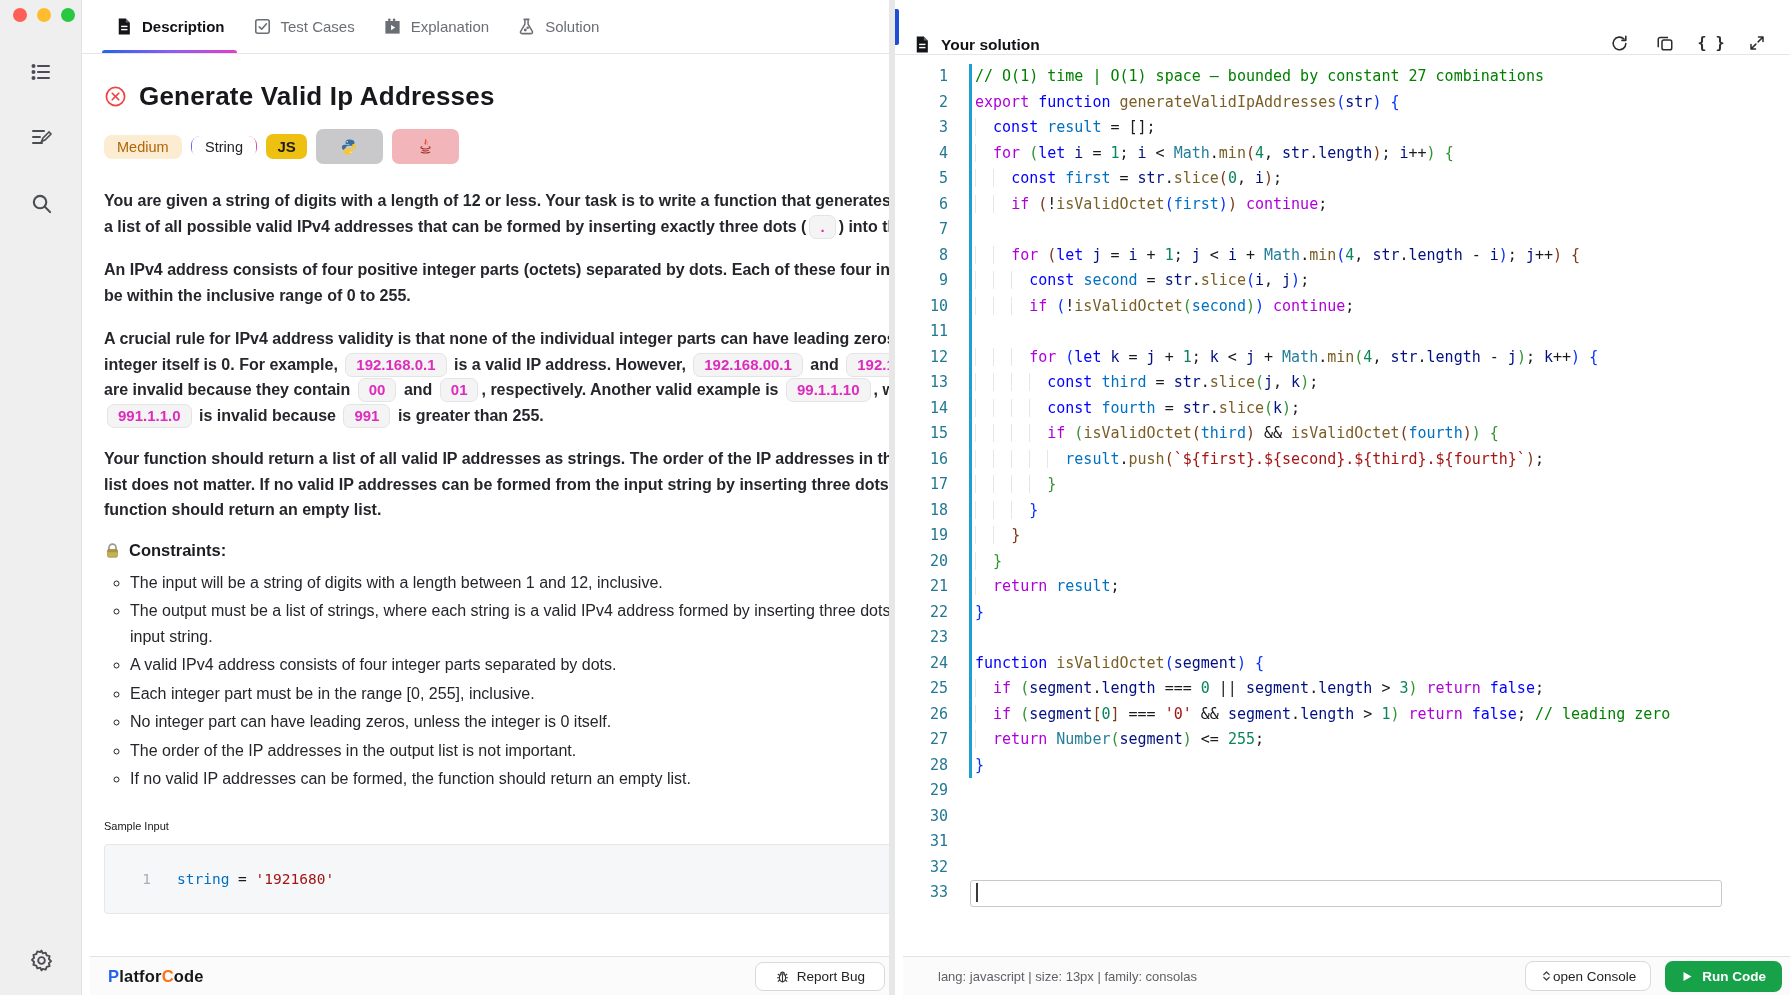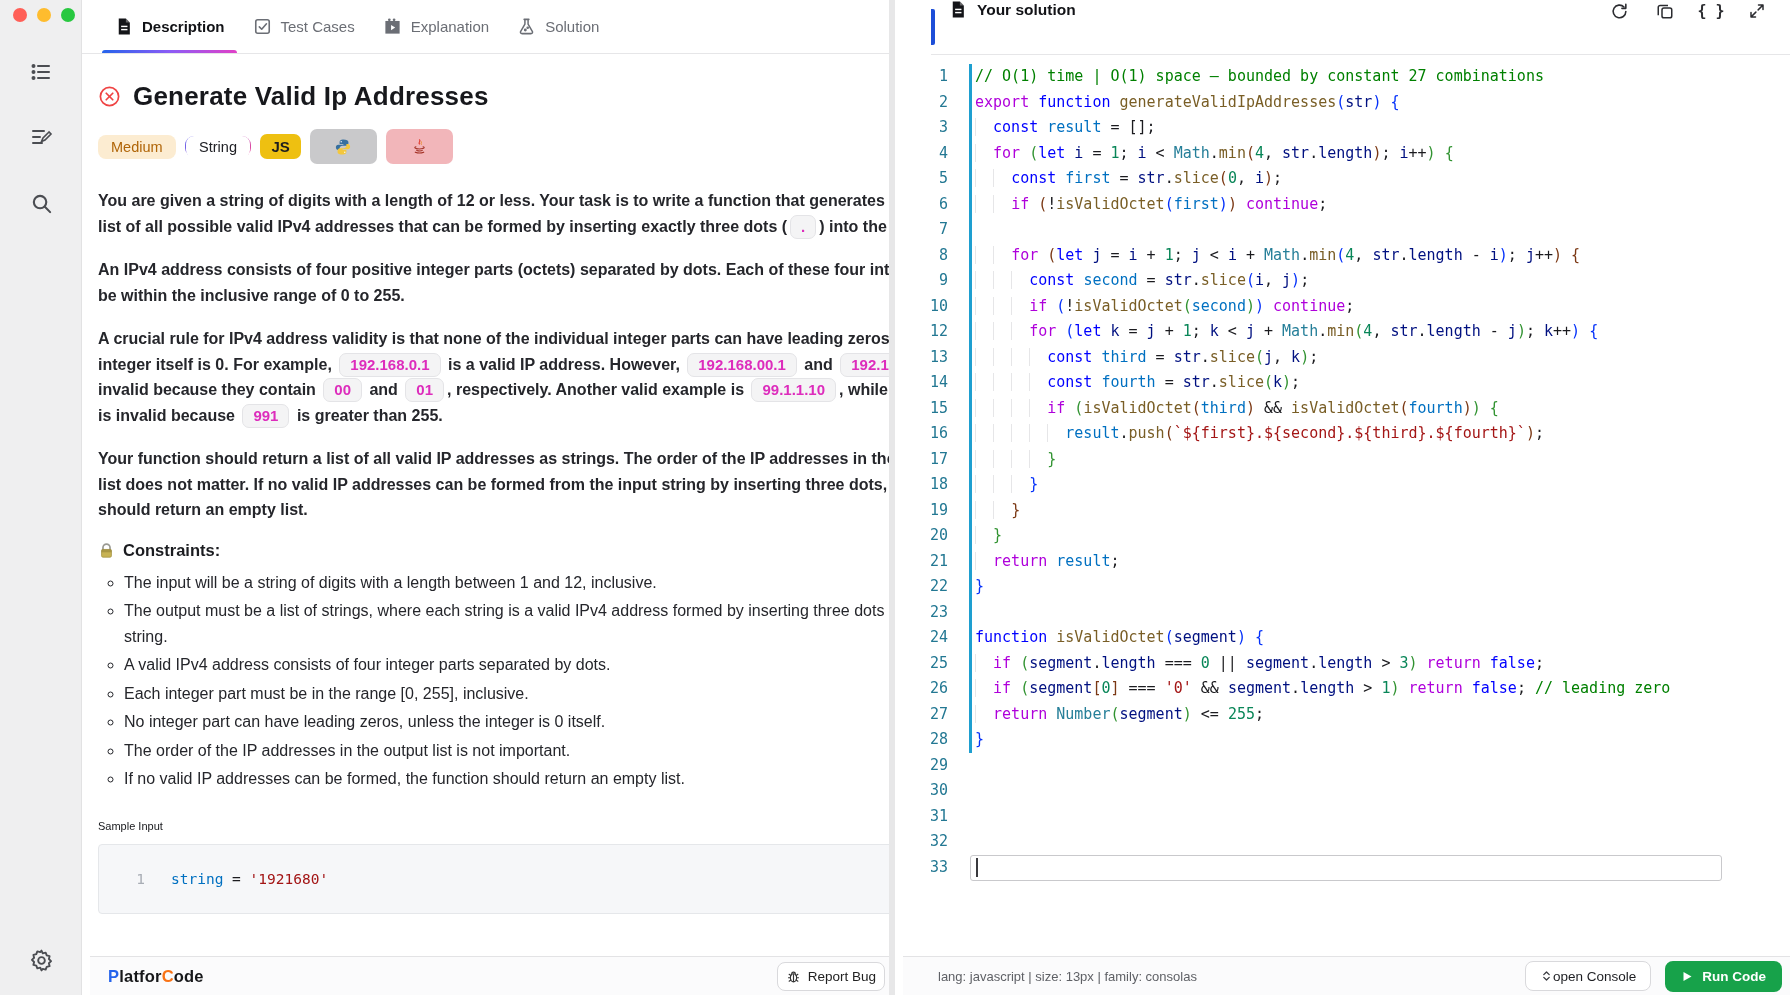--- a/index.html
+++ b/index.html
@@ -13,21 +13,21 @@
   #left-panel{position:absolute;left:82px;top:0;width:807px;height:995px;background:#fff;}
   #gap{position:absolute;left:889px;top:0;width:6px;height:995px;background:#e7e7e8;}
   #right-panel{position:absolute;left:895px;top:0;width:895px;height:995px;background:#fff;}
   
   #tabbar{height:54px;border-bottom:1px solid #e6e6e8;display:flex;align-items:stretch;padding-left:18px;box-sizing:border-box;background:#fff;}
   .tab{display:flex;align-items:center;gap:9px;padding:0 14px;position:relative;color:#6b6e75;font-size:15px;cursor:pointer;white-space:nowrap;}
   .tab.active{color:#111216;font-weight:bold;}
   .tab.active .underline{content:'';position:absolute;left:2px;right:2px;bottom:0;height:3px;border-radius:3px 3px 0 0;background:linear-gradient(90deg,#2563eb,#8b5cf6,#e040c7);}
   .tab svg{display:block;}
   
-  #desc{position:absolute;left:0;top:55px;width:926px;height:901px;overflow:hidden;padding:0 16px;box-sizing:border-box;}
+  #desc{position:absolute;left:0;top:55px;width:926px;height:901px;overflow:hidden;padding:0 22px;box-sizing:border-box;}
   #title-row{display:flex;align-items:center;gap:12px;margin-top:26px;}
   #title-row h1{font-size:26px;font-weight:bold;color:#17181c;margin:0;letter-spacing:.2px;}
   #badge-row{display:flex;align-items:center;gap:9px;margin-top:17px;}
   .badge{font-size:14.5px;border-radius:8px;padding:4px 13px;display:inline-flex;align-items:center;justify-content:center;}
   .badge-medium{background:#fcecd1;color:#b06508;}
   .badge-string-wrap{background:linear-gradient(135deg,#6366f1,#ec4899);padding:1.5px;border-radius:9px;}
   .badge-string{background:#fff;color:#202126;border-radius:8px;padding:3px 13px;font-size:14.5px;}
   .badge-js{background:#eec011;color:#1c1d1f;font-weight:bold;border-radius:7px;padding:4px 11px;font-size:15px;}
   .badge-py{background:#c9c9cb;border-radius:7px;width:41px;height:27px;}
   .badge-java{background:#f2b6ba;border-radius:7px;width:41px;height:27px;}
@@ -35,42 +35,42 @@
   #paragraphs{margin-top:24px;}
   .chip{display:inline-block;background:#f4f4f5;border:1px solid #e4e4e7;border-radius:7px;padding:0 10px;margin:0 3px;color:#dd2cbc;font-size:15px;line-height:22px;vertical-align:baseline;}
   #constraints-head{display:flex;align-items:center;gap:8px;font-size:16.5px;font-weight:bold;color:#1b1c20;margin:2px 0 10px 0;}
   ul#constraints{margin:0 0 26px 0;padding-left:26px;list-style:circle;}
   ul#constraints li{font-size:16px;line-height:25.5px;color:#25262b;margin-bottom:3px;}
   #sample-label{font-size:11px;color:#17181c;margin:28px 0 12px 0;}
   #sample-block{background:#f6f7f9;border:1px solid #e5e7ea;border-radius:4px;height:70px;padding-top:26px;box-sizing:border-box;font-family:"DejaVu Sans Mono",monospace;font-size:14.5px;}
   #sample-block .sln{display:inline-block;width:46px;text-align:right;color:#a8adb5;}
   #sample-block .scode{padding-left:26px;}
   
-  #sol-header{height:54px;border-bottom:1px solid #e6e6e8;display:flex;align-items:flex-start;position:relative;background:#fff;margin-left:36px;}
+  #sol-header{height:54px;border-bottom:1px solid #e6e6e8;display:flex;align-items:flex-end;position:relative;background:#fff;}
   #accent-bar{position:absolute;left:0;top:9px;width:4px;height:36px;background:#1d4ed8;border-radius:0 2px 2px 0;}
   #sol-title{display:flex;align-items:center;gap:10px;margin-left:17px;font-size:15.5px;color:#121317;font-weight:bold;}
   #sol-actions{margin-left:auto;margin-right:22px;display:flex;align-items:center;gap:24px;color:#2b2c30;}
   #sol-actions .act{width:22px;height:22px;display:flex;align-items:center;justify-content:center;cursor:pointer;}
   .braces-txt{font-family:"DejaVu Sans Mono",monospace;font-size:15px;font-weight:bold;color:#2b2c30;}
   
   #editor{position:absolute;left:0;top:55px;width:895px;height:901px;overflow:hidden;padding-top:9px;font-family:"DejaVu Sans Mono",monospace;font-size:15px;}
   .cl{height:25.5px;line-height:25.5px;white-space:pre;display:flex;}
   .cl .ln{display:inline-block;width:53px;text-align:right;color:#237893;flex:0 0 53px;user-select:none;}
   .cl .code{position:relative;padding-left:27px;color:#000;}
   .cl.mod .code::before{content:'';position:absolute;left:21px;top:0;bottom:0;width:3px;background:#1e9fd0;}
   .cl.active .code::after{content:'';position:absolute;left:22px;width:750px;top:0;bottom:-1px;border:1px solid #c9c9cc;border-radius:3px;}
   .cl.active .code i{position:absolute;left:28px;top:3px;width:2px;height:19px;background:#3a3a3e;}
   .ig{box-shadow:inset 1px 0 0 #e6e6e8;}
   .cm{color:#008000;} .kw{color:#af00db;} .kb{color:#0000ff;} .fn{color:#795e26;}
   .bi{color:#267f99;} .vr{color:#001080;} .cv{color:#0070c1;} .nm{color:#098658;}
   .st{color:#a31515;} .pl{color:#1b1b1f;} .b1{color:#0431fa;} .b2{color:#319331;} .b3{color:#7b3814;}
   
   .bottom-bar{position:absolute;left:8px;bottom:0;height:39px;width:100%;background:#fbfbfc;border-top:1px solid #e3e3e5;display:flex;align-items:center;box-sizing:border-box;}
   #brand{font-size:16.5px;font-weight:bold;margin-left:18px;letter-spacing:.2px;}
-  #report-bug{margin-left:auto;margin-right:12px;display:flex;align-items:center;gap:7px;background:#fff;border:1px solid #d9d9dc;border-radius:8px;height:29px;padding:0 8px;font-size:13.5px;color:#222;cursor:pointer;}
+  #report-bug{margin-left:auto;margin-right:12px;display:flex;align-items:center;gap:7px;background:#fff;border:1px solid #d9d9dc;border-radius:8px;height:29px;padding:0 19px;font-size:13.5px;color:#222;cursor:pointer;}
   #editor-info{margin-left:35px;font-size:13px;color:#5f6166;}
   #open-console{margin-left:auto;display:flex;align-items:center;gap:0;background:#fff;border:1px solid #d9d9dc;border-radius:8px;height:30px;padding:0 14px;font-size:13.5px;color:#1d1e22;cursor:pointer;}
   #run-code{margin-left:14px;margin-right:16px;display:flex;align-items:center;gap:9px;background:#17a24a;border:none;border-radius:8px;height:31px;padding:0 16px;font-size:13.5px;font-weight:bold;color:#fff;cursor:pointer;}
 </style>
 </head>
 <body>
 
 <div id="app">
 
   <div id="rail">
@@ -271,20 +271,21 @@
         <div class="cl mod"><span class="ln">1</span><span class="code"><span class="cm">// O(1) time | O(1) space – bounded by constant 27 combinations</span></span></div>
         <div class="cl mod"><span class="ln">2</span><span class="code"><span class="kw">export</span><span class="pl"> </span><span class="kb">function</span><span class="pl"> </span><span class="fn">generateValidIpAddresses</span><span class="b1">(</span><span class="vr">str</span><span class="b1">)</span><span class="pl"> </span><span class="b1">{</span></span></div>
         <div class="cl mod"><span class="ln">3</span><span class="code"><span class="ig">  </span><span class="kb">const</span><span class="pl"> </span><span class="cv">result</span><span class="pl"> = []</span><span class="pl">;</span></span></div>
         <div class="cl mod"><span class="ln">4</span><span class="code"><span class="ig">  </span><span class="kw">for</span><span class="pl"> </span><span class="b2">(</span><span class="kb">let</span><span class="pl"> </span><span class="vr">i</span><span class="pl"> = </span><span class="nm">1</span><span class="pl">; </span><span class="vr">i</span><span class="pl"> &lt; </span><span class="bi">Math</span><span class="pl">.</span><span class="fn">min</span><span class="b3">(</span><span class="nm">4</span><span class="pl">, </span><span class="vr">str</span><span class="pl">.</span><span class="vr">length</span><span class="b3">)</span><span class="pl">; </span><span class="vr">i</span><span class="pl">++</span><span class="b2">)</span><span class="pl"> </span><span class="b2">{</span></span></div>
         <div class="cl mod"><span class="ln">5</span><span class="code"><span class="ig">  </span><span class="ig">  </span><span class="kb">const</span><span class="pl"> </span><span class="cv">first</span><span class="pl"> = </span><span class="vr">str</span><span class="pl">.</span><span class="fn">slice</span><span class="b3">(</span><span class="nm">0</span><span class="pl">, </span><span class="vr">i</span><span class="b3">)</span><span class="pl">;</span></span></div>
         <div class="cl mod"><span class="ln">6</span><span class="code"><span class="ig">  </span><span class="ig">  </span><span class="kw">if</span><span class="pl"> </span><span class="b3">(</span><span class="pl">!</span><span class="fn">isValidOctet</span><span class="b1">(</span><span class="cv">first</span><span class="b1">)</span><span class="b3">)</span><span class="pl"> </span><span class="kw">continue</span><span class="pl">;</span></span></div>
         <div class="cl mod"><span class="ln">7</span><span class="code"></span></div>
         <div class="cl mod"><span class="ln">8</span><span class="code"><span class="ig">  </span><span class="ig">  </span><span class="kw">for</span><span class="pl"> </span><span class="b3">(</span><span class="kb">let</span><span class="pl"> </span><span class="vr">j</span><span class="pl"> = </span><span class="vr">i</span><span class="pl"> + </span><span class="nm">1</span><span class="pl">; </span><span class="vr">j</span><span class="pl"> &lt; </span><span class="vr">i</span><span class="pl"> + </span><span class="bi">Math</span><span class="pl">.</span><span class="fn">min</span><span class="b1">(</span><span class="nm">4</span><span class="pl">, </span><span class="vr">str</span><span class="pl">.</span><span class="vr">length</span><span class="pl"> - </span><span class="vr">i</span><span class="b1">)</span><span class="pl">; </span><span class="vr">j</span><span class="pl">++</span><span class="b3">)</span><span class="pl"> </span><span class="b3">{</span></span></div>
         <div class="cl mod"><span class="ln">9</span><span class="code"><span class="ig">  </span><span class="ig">  </span><span class="ig">  </span><span class="kb">const</span><span class="pl"> </span><span class="cv">second</span><span class="pl"> = </span><span class="vr">str</span><span class="pl">.</span><span class="fn">slice</span><span class="b1">(</span><span class="vr">i</span><span class="pl">, </span><span class="vr">j</span><span class="b1">)</span><span class="pl">;</span></span></div>
         <div class="cl mod"><span class="ln">10</span><span class="code"><span class="ig">  </span><span class="ig">  </span><span class="ig">  </span><span class="kw">if</span><span class="pl"> </span><span class="b1">(</span><span class="pl">!</span><span class="fn">isValidOctet</span><span class="b2">(</span><span class="cv">second</span><span class="b2">)</span><span class="b1">)</span><span class="pl"> </span><span class="kw">continue</span><span class="pl">;</span></span></div>
+        <div class="cl mod"><span class="ln">11</span><span class="code"></span></div>
         <div class="cl mod"><span class="ln">12</span><span class="code"><span class="ig">  </span><span class="ig">  </span><span class="ig">  </span><span class="kw">for</span><span class="pl"> </span><span class="b1">(</span><span class="kb">let</span><span class="pl"> </span><span class="vr">k</span><span class="pl"> = </span><span class="vr">j</span><span class="pl"> + </span><span class="nm">1</span><span class="pl">; </span><span class="vr">k</span><span class="pl"> &lt; </span><span class="vr">j</span><span class="pl"> + </span><span class="bi">Math</span><span class="pl">.</span><span class="fn">min</span><span class="b2">(</span><span class="nm">4</span><span class="pl">, </span><span class="vr">str</span><span class="pl">.</span><span class="vr">length</span><span class="pl"> - </span><span class="vr">j</span><span class="b2">)</span><span class="pl">; </span><span class="vr">k</span><span class="pl">++</span><span class="b1">)</span><span class="pl"> </span><span class="b1">{</span></span></div>
         <div class="cl mod"><span class="ln">13</span><span class="code"><span class="ig">  </span><span class="ig">  </span><span class="ig">  </span><span class="ig">  </span><span class="kb">const</span><span class="pl"> </span><span class="cv">third</span><span class="pl"> = </span><span class="vr">str</span><span class="pl">.</span><span class="fn">slice</span><span class="b2">(</span><span class="vr">j</span><span class="pl">, </span><span class="vr">k</span><span class="b2">)</span><span class="pl">;</span></span></div>
         <div class="cl mod"><span class="ln">14</span><span class="code"><span class="ig">  </span><span class="ig">  </span><span class="ig">  </span><span class="ig">  </span><span class="kb">const</span><span class="pl"> </span><span class="cv">fourth</span><span class="pl"> = </span><span class="vr">str</span><span class="pl">.</span><span class="fn">slice</span><span class="b2">(</span><span class="vr">k</span><span class="b2">)</span><span class="pl">;</span></span></div>
         <div class="cl mod"><span class="ln">15</span><span class="code"><span class="ig">  </span><span class="ig">  </span><span class="ig">  </span><span class="ig">  </span><span class="kw">if</span><span class="pl"> </span><span class="b2">(</span><span class="fn">isValidOctet</span><span class="b3">(</span><span class="cv">third</span><span class="b3">)</span><span class="pl"> &amp;&amp; </span><span class="fn">isValidOctet</span><span class="b3">(</span><span class="cv">fourth</span><span class="b3">)</span><span class="b2">)</span><span class="pl"> </span><span class="b2">{</span></span></div>
         <div class="cl mod"><span class="ln">16</span><span class="code"><span class="ig">  </span><span class="ig">  </span><span class="ig">  </span><span class="ig">  </span><span class="ig">  </span><span class="cv">result</span><span class="pl">.</span><span class="fn">push</span><span class="b3">(</span><span class="st">`${first}.${second}.${third}.${fourth}`</span><span class="b3">)</span><span class="pl">;</span></span></div>
         <div class="cl mod"><span class="ln">17</span><span class="code"><span class="ig">  </span><span class="ig">  </span><span class="ig">  </span><span class="ig">  </span><span class="b2">}</span></span></div>
         <div class="cl mod"><span class="ln">18</span><span class="code"><span class="ig">  </span><span class="ig">  </span><span class="ig">  </span><span class="b1">}</span></span></div>
         <div class="cl mod"><span class="ln">19</span><span class="code"><span class="ig">  </span><span class="ig">  </span><span class="b3">}</span></span></div>
         <div class="cl mod"><span class="ln">20</span><span class="code"><span class="ig">  </span><span class="b2">}</span></span></div>
         <div class="cl mod"><span class="ln">21</span><span class="code"><span class="ig">  </span><span class="kw">return</span><span class="pl"> </span><span class="cv">result</span><span class="pl">;</span></span></div>

